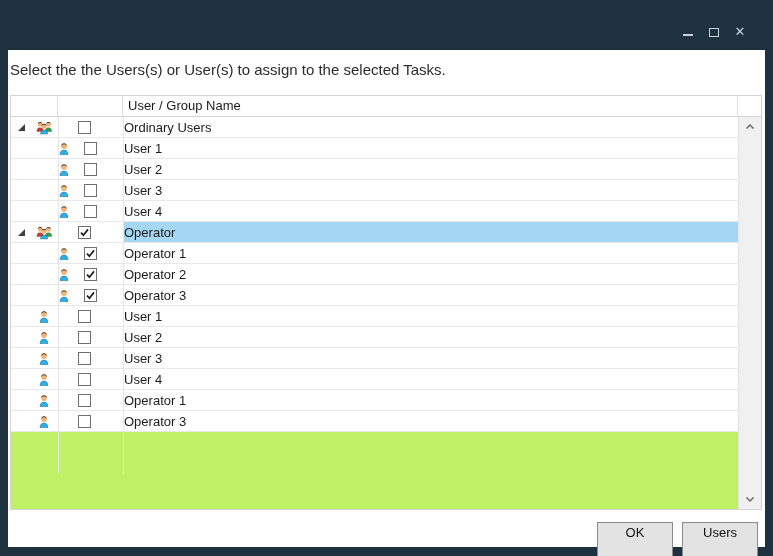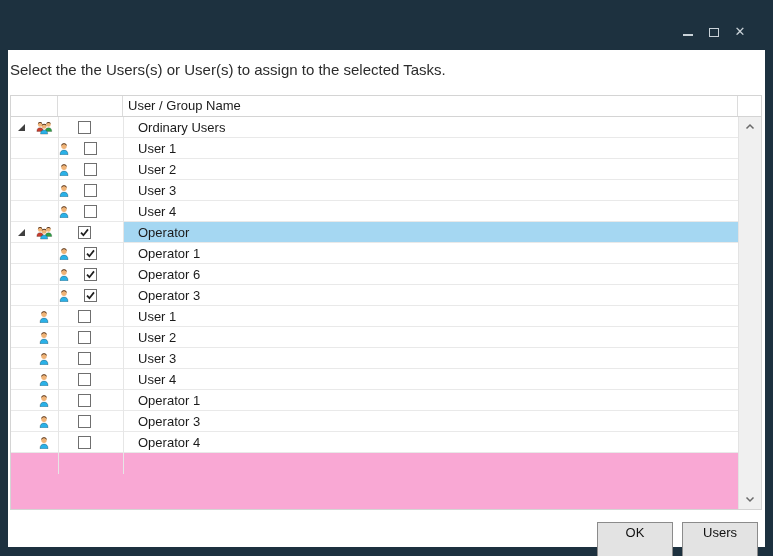--- a/index.html
+++ b/index.html
@@ -21,21 +21,21 @@
   .titlebar{position:absolute;left:0;top:0;width:773px;height:50px;background:var(--frame);}
   .win-controls{position:absolute;right:26px;top:26px;display:flex;gap:12px;align-items:center;}
   .win-btn{width:14px;height:12px;display:flex;align-items:center;justify-content:center;cursor:default;}
   .glyph-min{width:10px;height:2px;background:#c9d2d8;margin-top:6px;}
   .glyph-max{width:10px;height:9px;border:1.5px solid #c9d2d8;background:transparent;}
   .glyph-close{color:#c9d2d8;font-size:13px;line-height:12px;font-weight:bold;}
   
   .content{position:absolute;left:8px;top:50px;width:757px;height:497px;background:#fff;}
   .instruction{position:absolute;left:2px;top:11px;font-size:15px;color:#2c2c2c;}
   
-  .table{position:absolute;left:2px;top:45px;width:752px;height:415px;border:1px solid var(--tborder);background:#f9a8d4;}
+  .table{position:absolute;left:2px;top:45px;width:752px;height:415px;border:1px solid var(--tborder);background:#bef264;}
   .thead{position:absolute;left:0;top:0;right:0;height:21px;display:flex;border-bottom:1px solid var(--tborder);background:#fff;}
   .th{height:100%;border-right:1px solid #dcdcdc;}
   .th-tree{width:47px;}
   .th-check{width:65px;}
   .th-name{flex:1;font-size:13px;line-height:20px;padding-left:5px;color:#1a1a1a;}
   .th-scroll{width:23px;border-right:none;}
   .rows{position:absolute;left:0;top:21px;width:730px;}
   .vline{position:absolute;top:21px;width:1px;background:var(--grid);}
   .vline-a{left:47px;}
   .vline-b{left:112px;}
@@ -43,21 +43,21 @@
   .row.selected::after{content:"";position:absolute;left:112px;right:0;top:0;bottom:0;background:var(--sel);z-index:0;}
   .expander{position:absolute;left:7px;top:7px;width:0;height:0;
     border-left:7px solid transparent;border-bottom:7px solid #3f3f3f;z-index:1;}
   .iconwrap{position:absolute;top:4px;width:18px;display:flex;justify-content:center;z-index:1;}
   .lvl0 .iconwrap{left:24px;}
   .lvl1 .iconwrap{left:44px;}
   .checkbox{position:absolute;top:4px;width:13px;height:13px;background:#fff;border:1px solid #6f6f6f;z-index:1;}
   .lvl0 .checkbox{left:67px;}
   .lvl1 .checkbox{left:73px;}
   .checkbox svg{display:block;margin:0;}
-  .rowlabel{position:absolute;left:127px;top:0;height:21px;line-height:21px;font-size:13px;color:var(--txt);z-index:1;white-space:nowrap;text-align:right;}
+  .rowlabel{position:absolute;left:113px;top:0;height:21px;line-height:21px;font-size:13px;color:var(--txt);z-index:1;white-space:nowrap;text-align:right;}
   
   .scrollbar{position:absolute;top:21px;right:0;bottom:0;width:23px;background:#f0f0f0;border-left:1px solid #e3e3e3;}
   .scroll-arrow{position:absolute;left:0;width:100%;height:15px;display:flex;align-items:center;justify-content:center;}
   .scroll-up{top:2px;}
   .scroll-down{bottom:2px;}
   
   .btn{position:absolute;top:472px;width:76px;height:37px;background:#e3e3e3;border:1px solid #8b8b8b;
     font-size:13px;color:#111;text-align:center;line-height:19px;cursor:default;}
   .btn-ok{left:589px;}
   .btn-cancel{left:674px;}
@@ -208,21 +208,21 @@
     <path d="M1 12.8 C1 9.6 2.3 8.1 5 8.1 C7.7 8.1 9 9.6 9 12.8 Z" fill="#2ab1e8" stroke="rgba(0,0,0,0.35)" stroke-width="0.7"></path>
     <circle cx="5" cy="4.2" r="2.7" fill="#efb377"></circle>
     <path d="M2.3 4 a2.7 2.7 0 0 1 5.4 0 c-0.9 -1.3 -1.7 -1.7 -2.7 -1.7 c-1 0 -1.8 0.4 -2.7 1.7 Z" fill="#4e2e18"></path>
   </svg>
           </div>
           <div class="checkbox">
             <svg width="11" height="11" viewBox="0 0 11 11">
   <polyline points="2,5.6 4.4,8.2 9,2.4" fill="none" stroke="#1f1f1f" stroke-width="1.7"></polyline>
             </svg>
           </div>
-          <div class="rowlabel">Operator 6</div>
+          <div class="rowlabel">Operator 2</div>
         </div>
         <div class="row lvl1">
           <div class="iconwrap">
             <svg width="10" height="13" viewBox="0 0 10 13">
     <path d="M1 12.8 C1 9.6 2.3 8.1 5 8.1 C7.7 8.1 9 9.6 9 12.8 Z" fill="#2ab1e8" stroke="rgba(0,0,0,0.35)" stroke-width="0.7"></path>
     <circle cx="5" cy="4.2" r="2.7" fill="#efb377"></circle>
     <path d="M2.3 4 a2.7 2.7 0 0 1 5.4 0 c-0.9 -1.3 -1.7 -1.7 -2.7 -1.7 c-1 0 -1.8 0.4 -2.7 1.7 Z" fill="#4e2e18"></path>
   </svg>
           </div>
           <div class="checkbox">
@@ -290,31 +290,20 @@
         <div class="row lvl0">
           <div class="iconwrap">
             <svg width="10" height="13" viewBox="0 0 10 13">
     <path d="M1 12.8 C1 9.6 2.3 8.1 5 8.1 C7.7 8.1 9 9.6 9 12.8 Z" fill="#2ab1e8" stroke="rgba(0,0,0,0.35)" stroke-width="0.7"></path>
     <circle cx="5" cy="4.2" r="2.7" fill="#efb377"></circle>
     <path d="M2.3 4 a2.7 2.7 0 0 1 5.4 0 c-0.9 -1.3 -1.7 -1.7 -2.7 -1.7 c-1 0 -1.8 0.4 -2.7 1.7 Z" fill="#4e2e18"></path>
   </svg>
           </div>
           <div class="checkbox"></div>
           <div class="rowlabel">Operator 3</div>
-        </div>
-        <div class="row lvl0">
-          <div class="iconwrap">
-            <svg width="10" height="13" viewBox="0 0 10 13">
-    <path d="M1 12.8 C1 9.6 2.3 8.1 5 8.1 C7.7 8.1 9 9.6 9 12.8 Z" fill="#2ab1e8" stroke="rgba(0,0,0,0.35)" stroke-width="0.7"></path>
-    <circle cx="5" cy="4.2" r="2.7" fill="#efb377"></circle>
-    <path d="M2.3 4 a2.7 2.7 0 0 1 5.4 0 c-0.9 -1.3 -1.7 -1.7 -2.7 -1.7 c-1 0 -1.8 0.4 -2.7 1.7 Z" fill="#4e2e18"></path>
-  </svg>
-          </div>
-          <div class="checkbox"></div>
-          <div class="rowlabel">Operator 4</div>
         </div>
       </div>
     <div class="vline vline-a" style="height: 357px;"></div>
     <div class="vline vline-b" style="height: 357px;"></div>
 
     <div class="scrollbar">
       <div class="scroll-arrow scroll-up">
         <svg width="10" height="7" viewBox="0 0 10 7">
             <polyline points="1.5,5.5 5,2 8.5,5.5" fill="none" stroke="#6a6a6a" stroke-width="1.5"></polyline>
           </svg>

